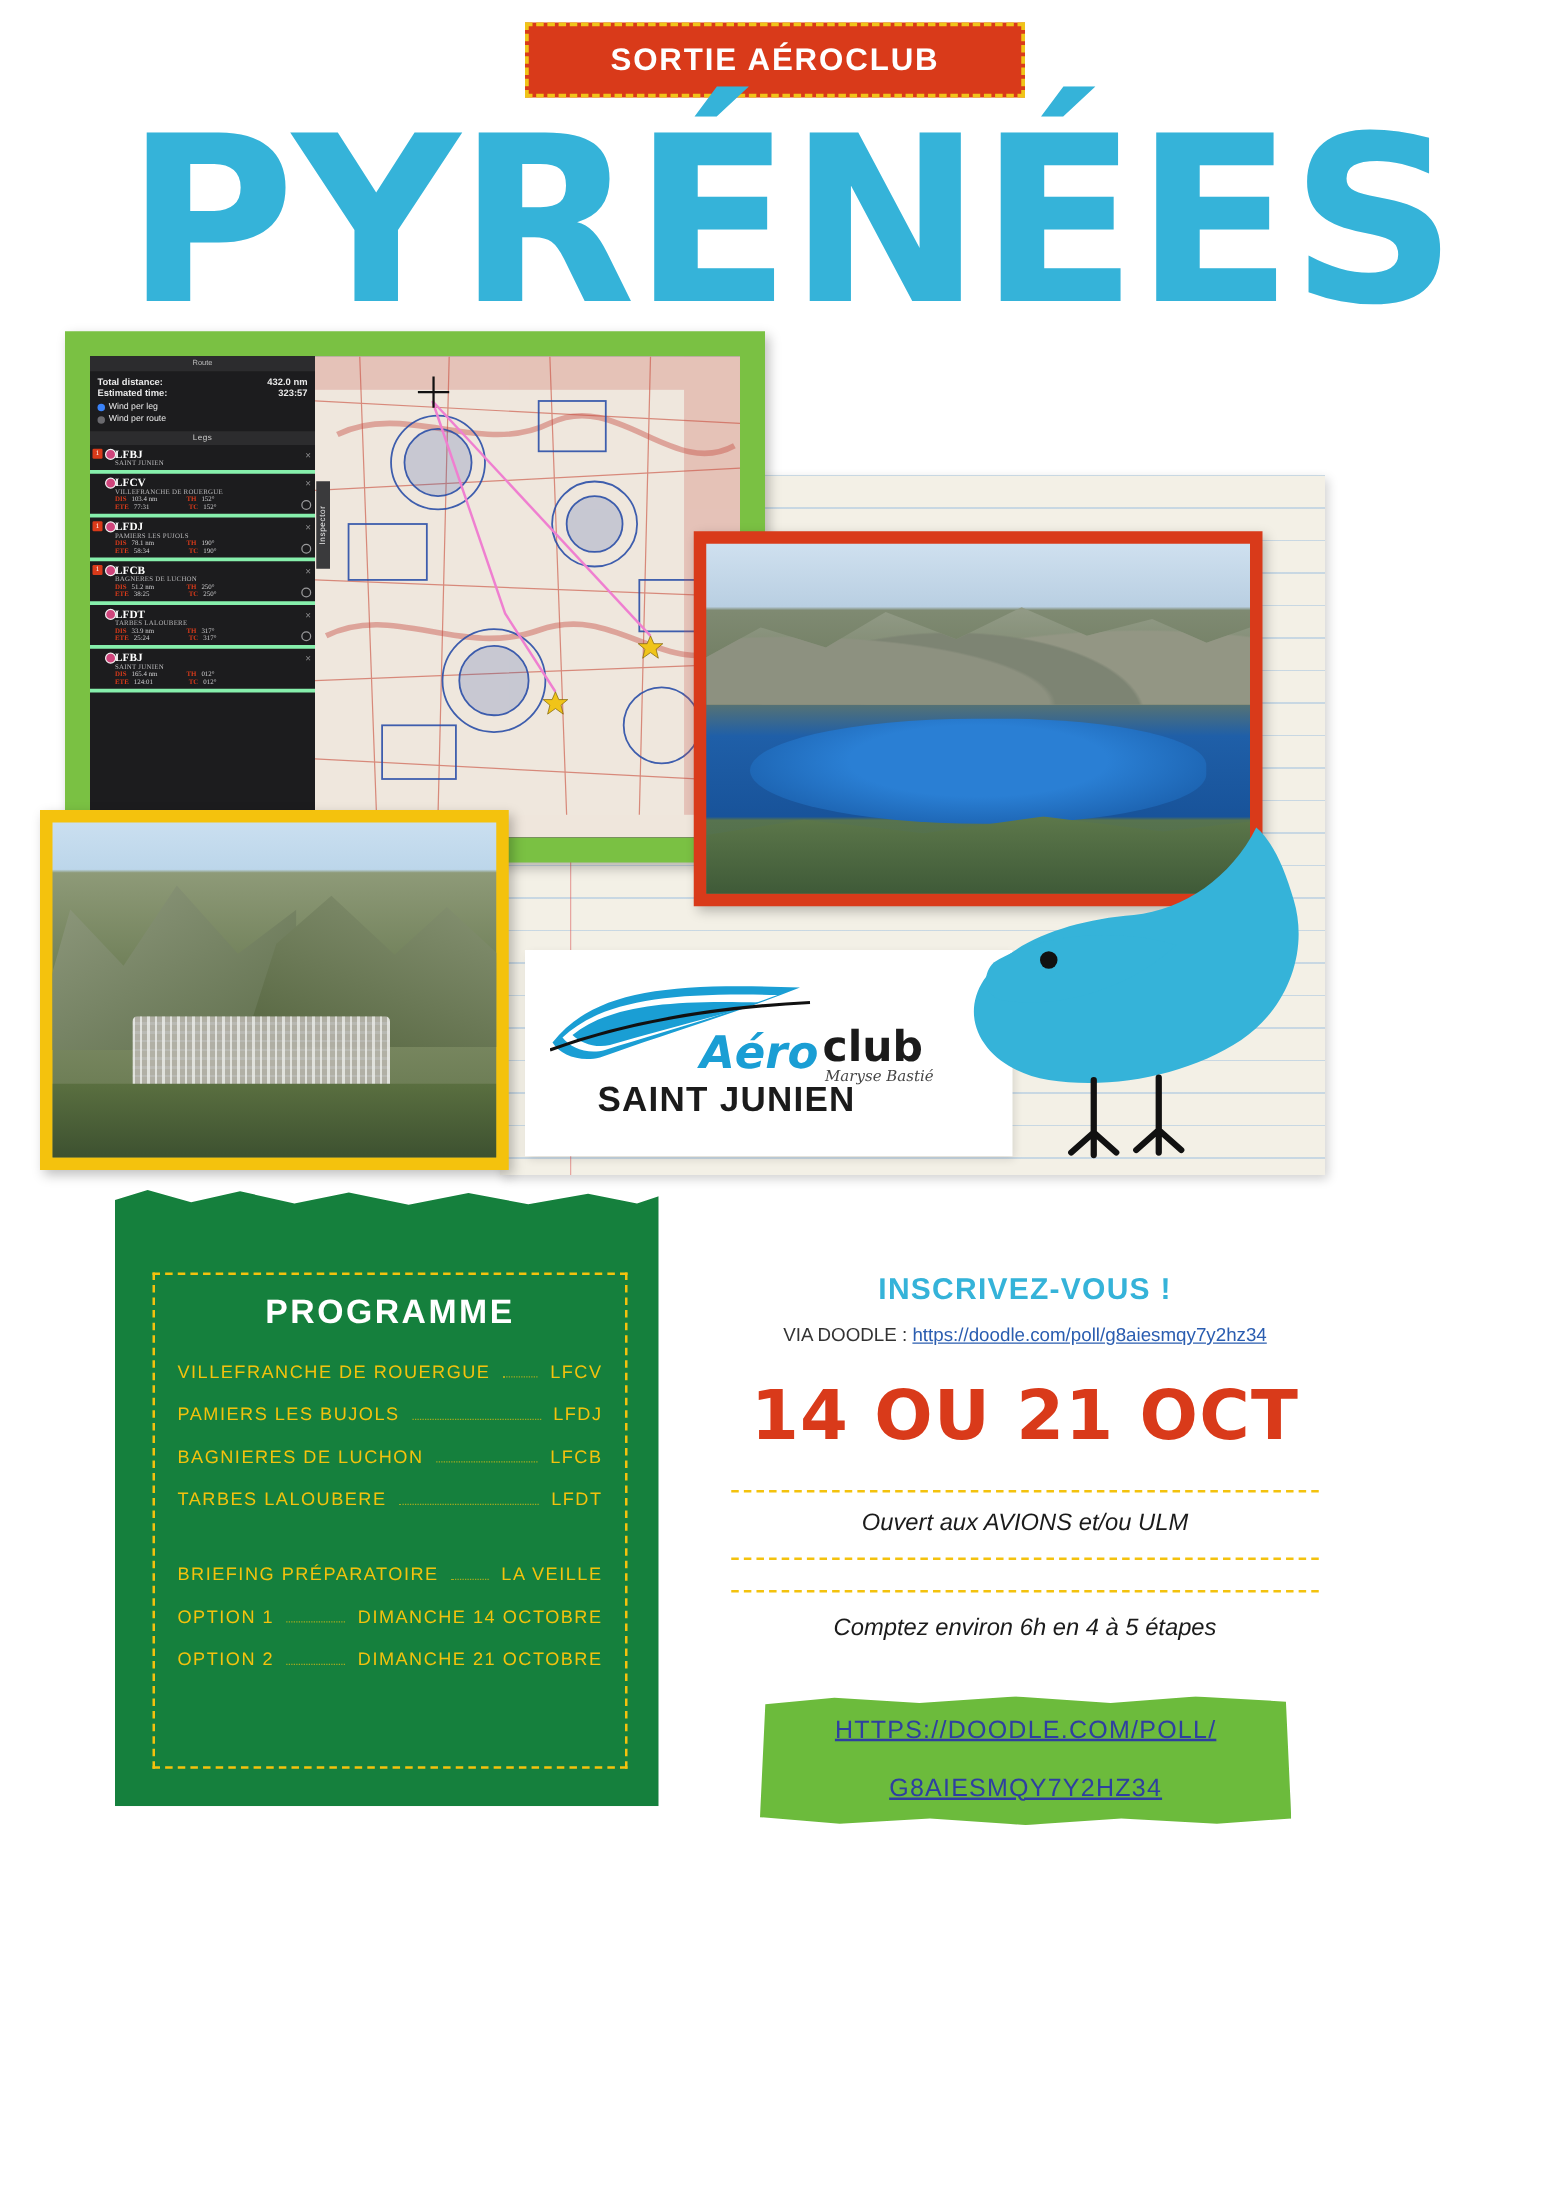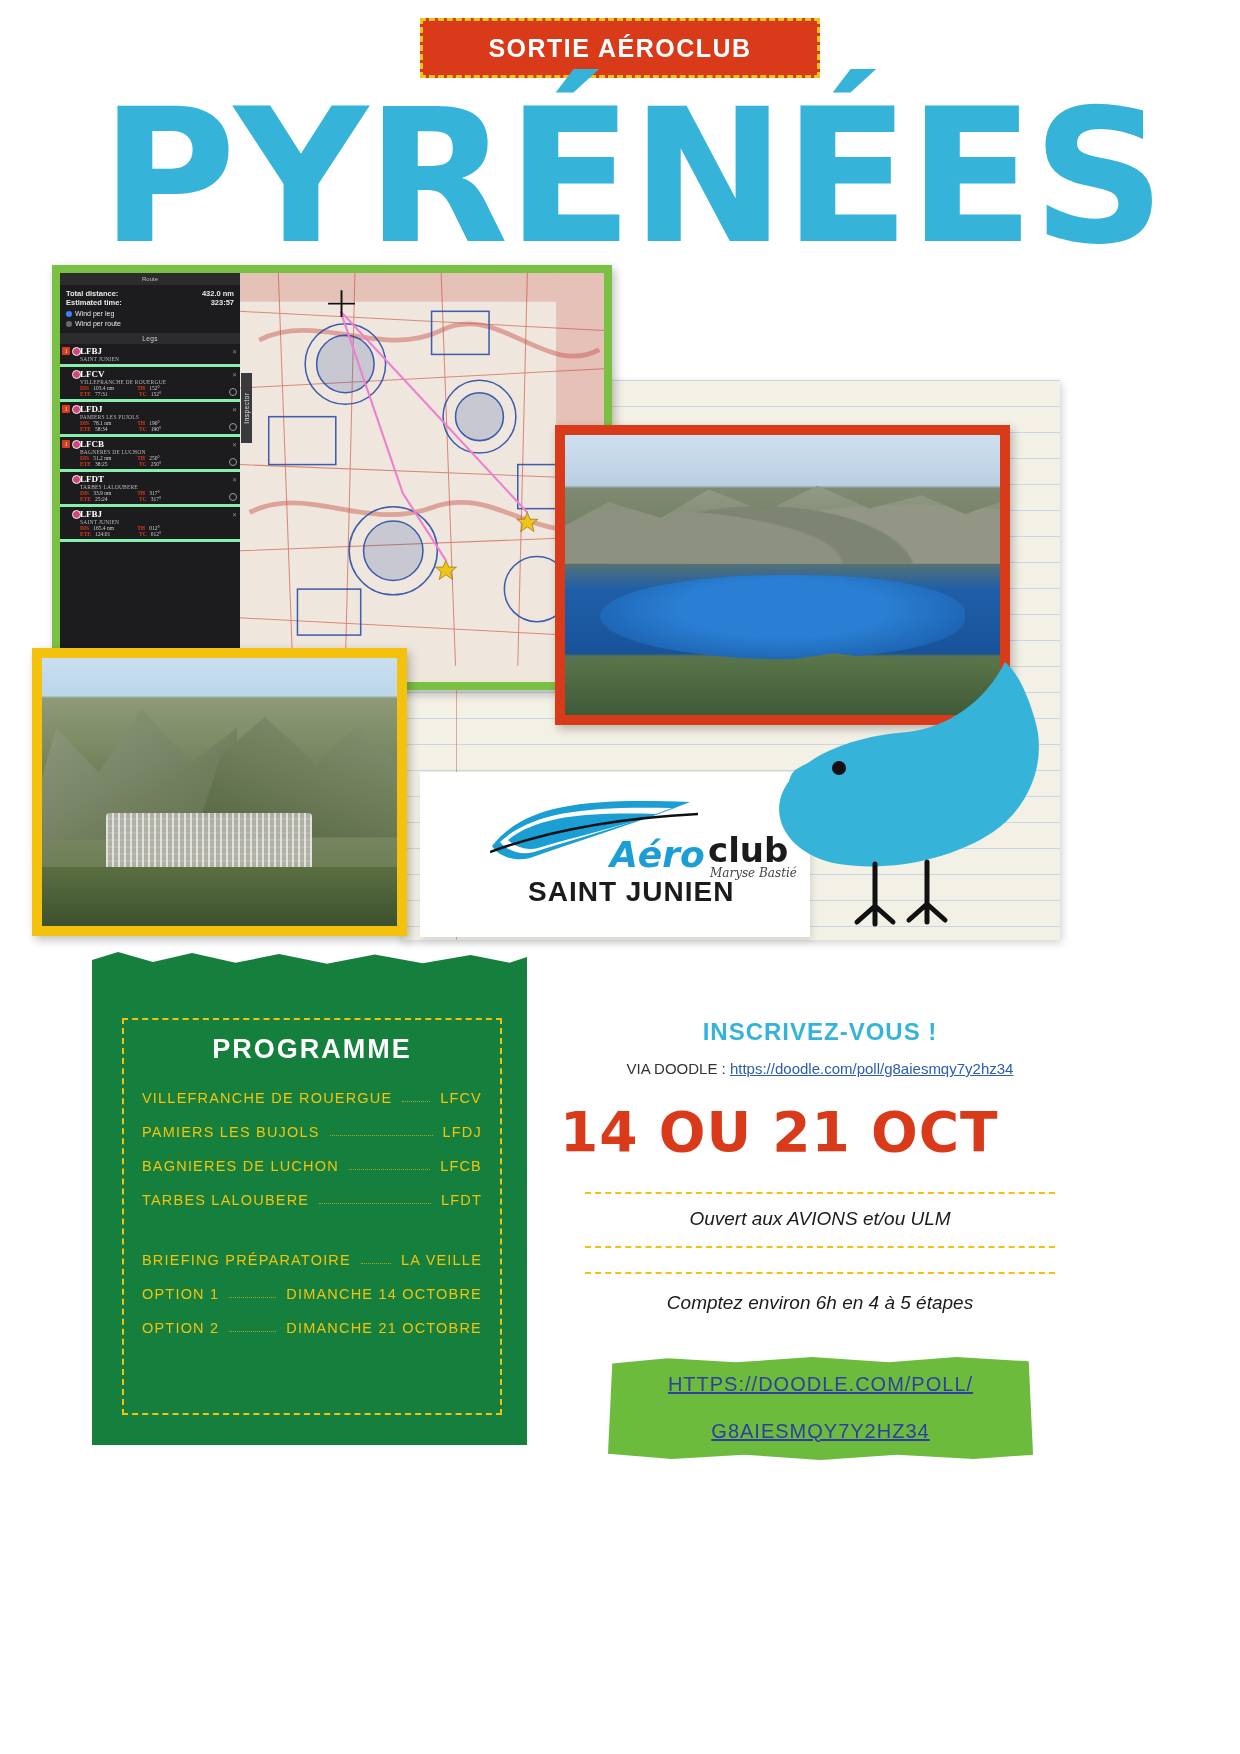--- a/index.html
+++ b/index.html
@@ -45,21 +45,21 @@
     box-shadow:2px 3px 8px rgba(0,0,0,0.18);
   }
   .paper-panel::after{
     content:""; position:absolute; left:56px; top:0; bottom:0; width:1px;
     background:rgba(220,90,90,0.5);
   }
 
   
   .map-card {
     position:absolute; left:52px; top:265px; width:560px; height:425px;
-    background:#7ac143; padding:8px;
+    background:#7ac143; padding:20px;
     box-shadow:3px 4px 9px rgba(0,0,0,0.25);
   }
   .map-inner { position:relative; width:100%; height:100%; overflow:hidden; background:#2b2b2b; }
 
   
   .chart-area {
     position:absolute; left:180px; top:0; right:0; bottom:0;
     background:#efe6dc;
     overflow:hidden;
   }
@@ -171,21 +171,21 @@
   .valley-photo .fg{
     position:absolute; left:0; bottom:0; width:100%; height:22%;
     background:linear-gradient(to bottom,#5a6f40,#3d5130);
   }
 
   
   .logo-card{
     position:absolute; left:420px; top:760px; width:390px; height:165px;
     background:#ffffff;
     box-shadow:2px 3px 7px rgba(0,0,0,0.12);
-    display:flex; align-items:center; justify-content:flex-end;margin-top:12px;
+    display:flex; align-items:center; justify-content:flex-start;
   }
   .logo-inner{ position:relative; width:340px; height:130px; }
   .logo-swoosh{
     position:absolute; left:20px; top:6px; width:210px; height:70px;
   }
   .logo-aero{
     position:absolute; left:140px; top:44px; font-size:36px; font-weight:bold;
     color:#1a9ed4; font-family:"DejaVu Sans", sans-serif; font-style:italic;
   }
   .logo-club{
@@ -237,21 +237,21 @@
   .insc-title{
     position:absolute; left:560px; top:1018px; width:520px; text-align:center;
     color:#35b3d9; font-weight:bold; font-size:24px; letter-spacing:1px;
   }
   .insc-sub{
     position:absolute; left:560px; top:1060px; width:520px; text-align:center;
     font-size:15px; color:#333;
   }
   .insc-sub a{ color:#2a5db0; }
   .date-big{
-    position:absolute; left:560px; top:1100px; width:520px; text-align:left;
+    position:absolute; left:560px; top:1100px; width:520px; text-align:center;
     color:#d93a1a; font-weight:bold; font-size:55px;
     font-family:"DejaVu Sans", sans-serif; letter-spacing:1px;
   }
   .dash-sep{
     position:absolute; left:585px; width:470px; height:0;
     border-top:2px dashed #f4c20d;
   }
   .insc-line{
     position:absolute; left:560px; width:520px; text-align:center;
     font-size:19px; color:#1b1b1b;font-style:italic;

